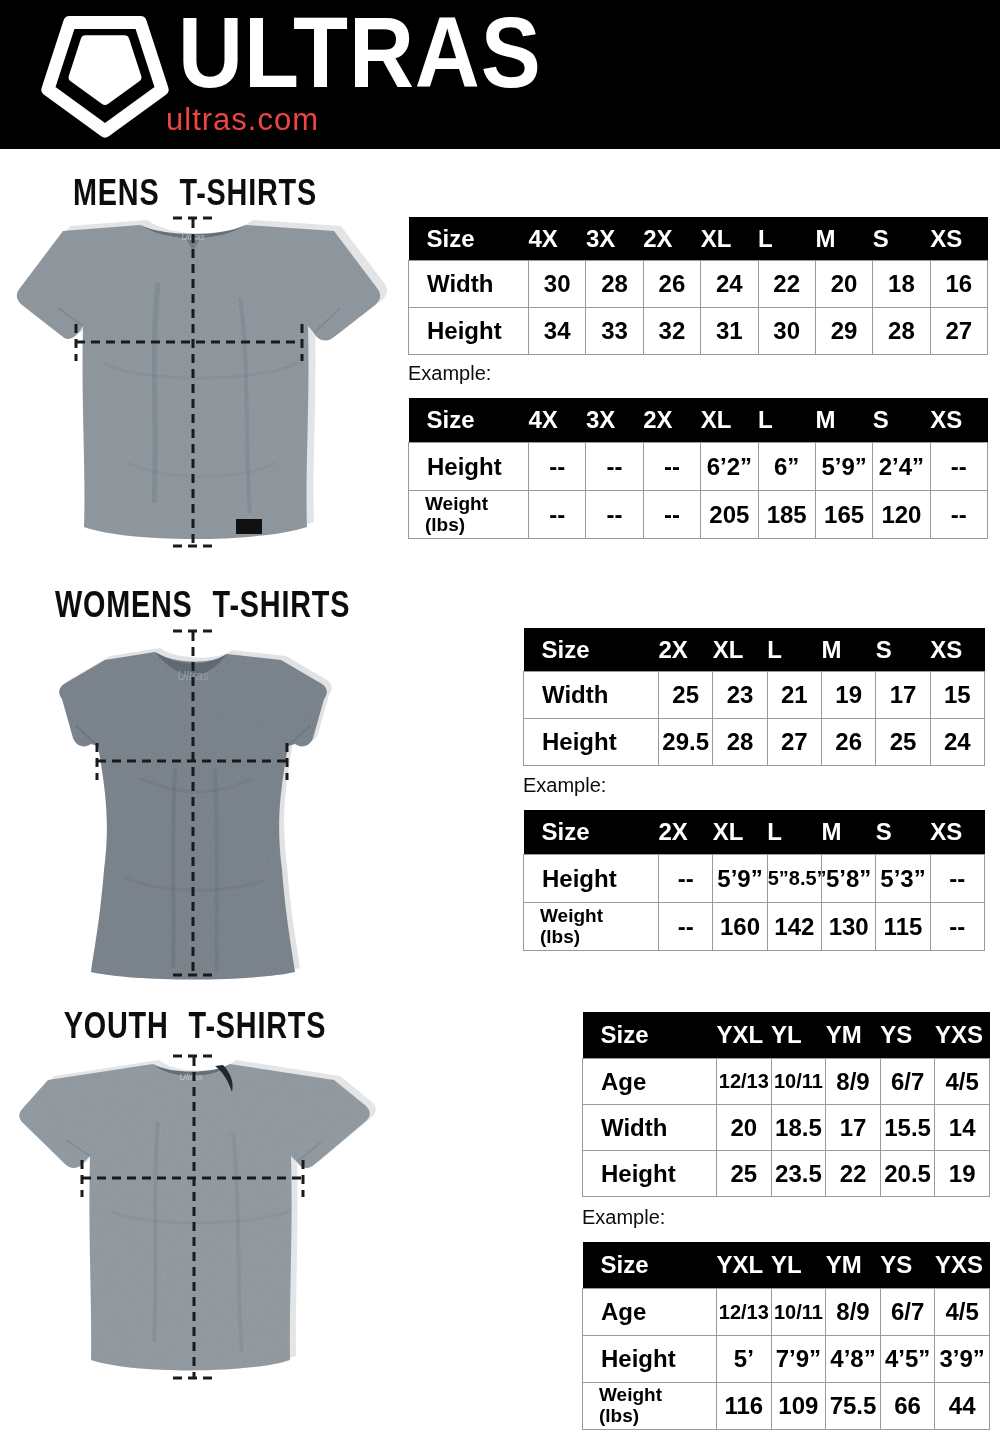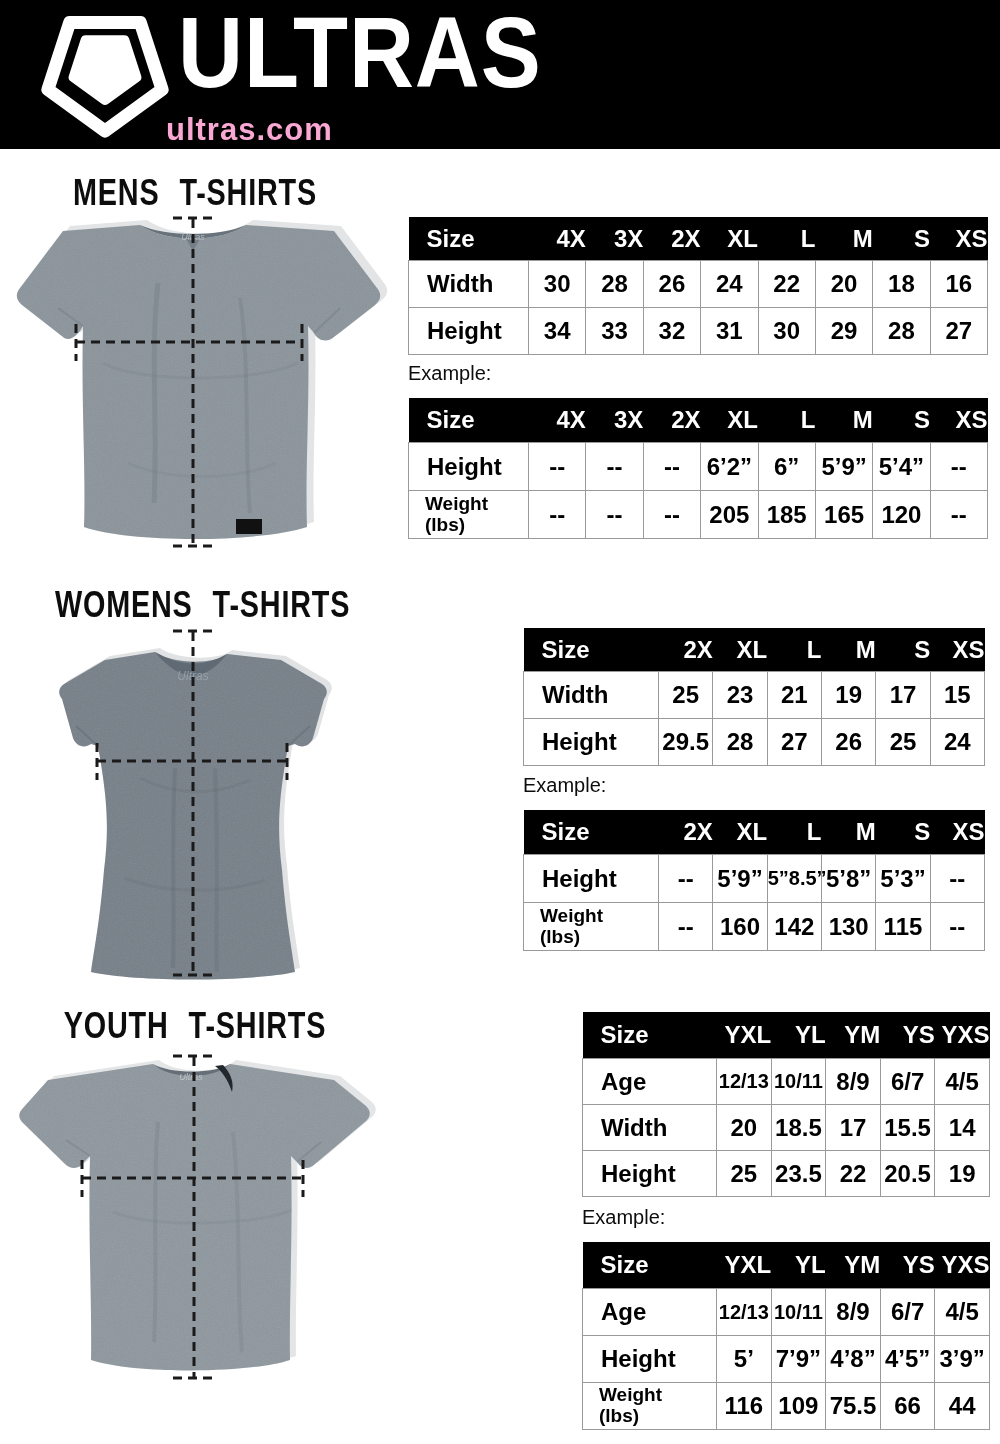--- a/index.html
+++ b/index.html
@@ -2,30 +2,30 @@
 <html><head>
 <meta charset="utf-8">
 <style>
   html,body{margin:0;padding:0;background:#fff;}
   #page{position:relative;width:1000px;height:1444px;background:#fff;overflow:hidden;
         font-family:"Liberation Sans",sans-serif;color:#000;}
   
   .header{position:absolute;left:0;top:0;width:1000px;height:149px;background:#000;}
   .brand{position:absolute;left:178px;top:2px;font-size:100px;line-height:1;font-weight:bold;
          color:#fff;transform:scaleX(.9);transform-origin:left top;letter-spacing:1px;white-space:nowrap;}
-  .domain{position:absolute;left:166px;top:112px;font-size:31px;font-weight:bold;color:#f9a8d4;letter-spacing:1px;}
+  .domain{position:absolute;left:166px;top:102px;font-size:31px;font-weight:normal;color:#ef4444;letter-spacing:1px;}
   .logo{position:absolute;left:30px;top:5px;}
   
   .section-title{position:absolute;font-weight:bold;font-size:36px;letter-spacing:1px;word-spacing:14px;
                  transform:scaleX(.8);transform-origin:center;white-space:nowrap;text-align:center;color:#0d0d0d;}
   .ex-label{position:absolute;font-weight:normal;font-size:20px;color:#0d0d0d;}
   
   .tblwrap{position:absolute;}
   table.sz{border-collapse:collapse;table-layout:fixed;width:100%;}
-  table.sz th{background:#000;color:#fff;border:0;font-size:24px;font-weight:bold;text-align:right;padding:0;}
+  table.sz th{background:#000;color:#fff;border:0;font-size:24px;font-weight:bold;text-align:left;padding:0;}
   table.sz td{border:1px solid #9a9a9a;background:#fff;color:#000;font-size:24px;font-weight:bold;
               text-align:center;vertical-align:middle;padding:0;}
   table.sz th.lbl,table.sz td.lbl{text-align:left;padding-left:18px;}
   table.sz td.small{font-size:20px;}
   table.sz td.two{font-size:19px;line-height:1.1;white-space:pre-line;padding-left:16px;margin-top:36px;}
   
   .t-m  th:first-child,.t-m  td:first-child{width:102px;}
   .t-w  th:first-child,.t-w  td:first-child{width:117px;}
   .t-y  th:first-child,.t-y  td:first-child{width:116px;}
   .h43 th{height:43px;} .h43 td{height:46px;}
@@ -151,21 +151,21 @@
         </thead>
         <tbody>
           <tr>
             <td class="lbl">Height</td>
             <td>--</td>
             <td>--</td>
             <td>--</td>
             <td>6’2”</td>
             <td>6”</td>
             <td>5’9”</td>
-            <td>5’4”</td>
+            <td>2’4”</td>
             <td>--</td>
           </tr>
           <tr>
             <td class="lbl two">Weight
 (lbs)</td>
             <td>--</td>
             <td>--</td>
             <td>--</td>
             <td>205</td>
             <td>185</td>

